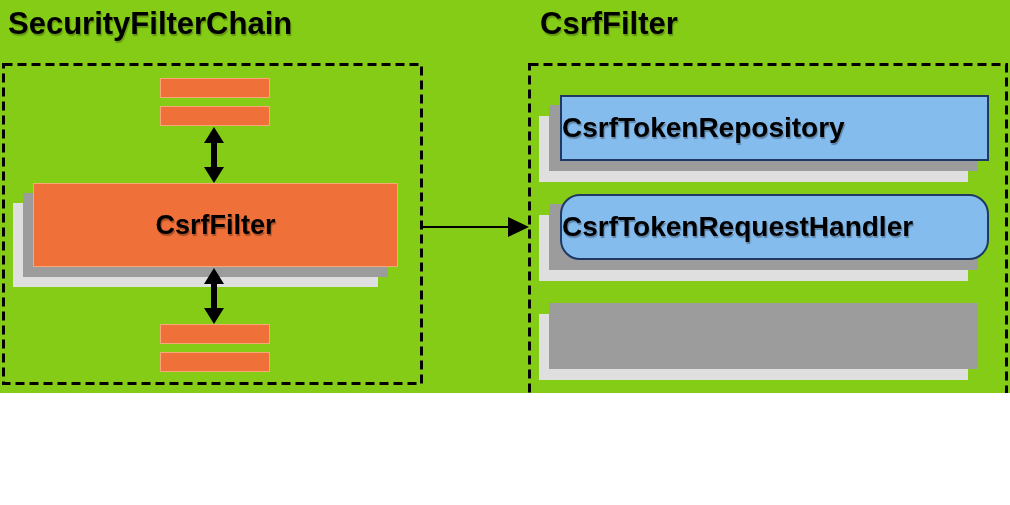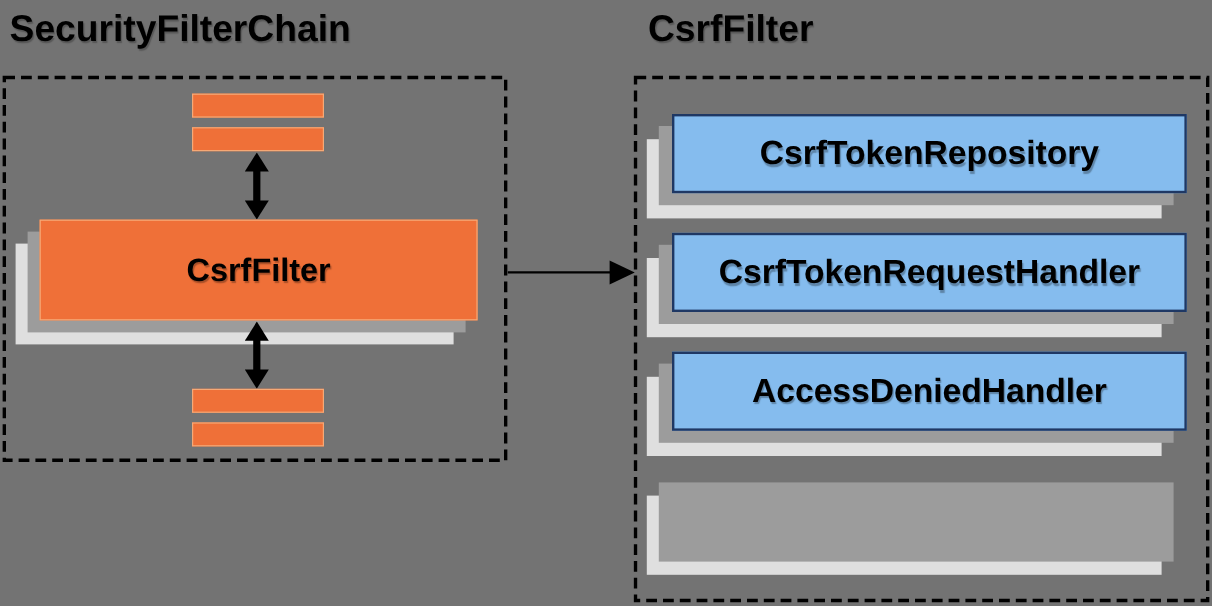--- a/index.html
+++ b/index.html
@@ -7,22 +7,22 @@
     --orange-edge:#F6A976;
     --blue-fill:#85BCEE;
     --blue-border:#1F3864;
     --shadow-dark:#9C9C9C;
     --shadow-light:#DFDFDF;
     --arrow:#000000;
   }
   html,body{margin:0;padding:0;background:#ffffff;}
   .canvas{
     position:relative;
-    width:1010px;height:505px;
-    background:#737373;
+    width:1010px;height:393px;
+    background:#84cc16;
     font-family:"Liberation Sans", sans-serif;
     overflow:hidden;
   }
   .title{
     position:absolute;
     font-size:31px;
     font-weight:bold;
     color:#000;
     white-space:nowrap;
     text-shadow:1px 2px 1px rgba(0,0,0,0.25);
@@ -54,21 +54,21 @@
     text-shadow:1px 2px 1px rgba(0,0,0,0.3);
   }
   .orange-box-shadow1{left:21px;top:130px;width:365px;height:84px;}
   .orange-box-shadow2{left:11px;top:140px;width:365px;height:84px;}
   .blue-box{
     position:absolute;
     left:32px;width:429px;height:66px;
     background:var(--blue-fill);
     border:2px solid var(--blue-border);
     box-sizing:border-box;
-    display:flex;align-items:center;justify-content:center;
+    display:flex;align-items:center;
     font-size:28px;font-weight:bold;color:#000;
     text-shadow:1px 2px 1px rgba(0,0,0,0.3);
   }
   .blue-shadow-dark{left:21px;width:429px;height:66px;}
   .blue-shadow-light{left:11px;width:429px;height:66px;}
   .varrow{position:absolute;width:26px;height:56px;}
   .harrow{position:absolute;left:423px;top:215px;width:106px;height:24px;}
 </style>
 </head>
 <body>
@@ -119,27 +119,24 @@
     </svg>
 
     <div class="shadow shadow-light blue-shadow-light" style="top:53px;"></div>
     <div class="shadow shadow-dark blue-shadow-dark" style="top:42px;"></div>
     <div class="blue-box" style="top:32px;">
       <span>CsrfTokenRepository</span>
     </div>
 
     <div class="shadow shadow-light blue-shadow-light" style="top:152px;"></div>
     <div class="shadow shadow-dark blue-shadow-dark" style="top:141px;"></div>
-    <div class="blue-box" style="top:131px;">
+    <div class="blue-box" style="top:131px;border-radius:20px;">
       <span>CsrfTokenRequestHandler</span>
     </div>
 
     <div class="shadow shadow-light blue-shadow-light" style="top:251px;"></div>
     <div class="shadow shadow-dark blue-shadow-dark" style="top:240px;"></div>
-    <div class="blue-box" style="top:230px;">
-      <span>AccessDeniedHandler</span>
-    </div>
 
     <div class="shadow shadow-light blue-shadow-light" style="top:350px;"></div>
     <div class="shadow shadow-dark blue-shadow-dark" style="top:339px;"></div>
   </div>
 
 </div>
 
 </body></html>

